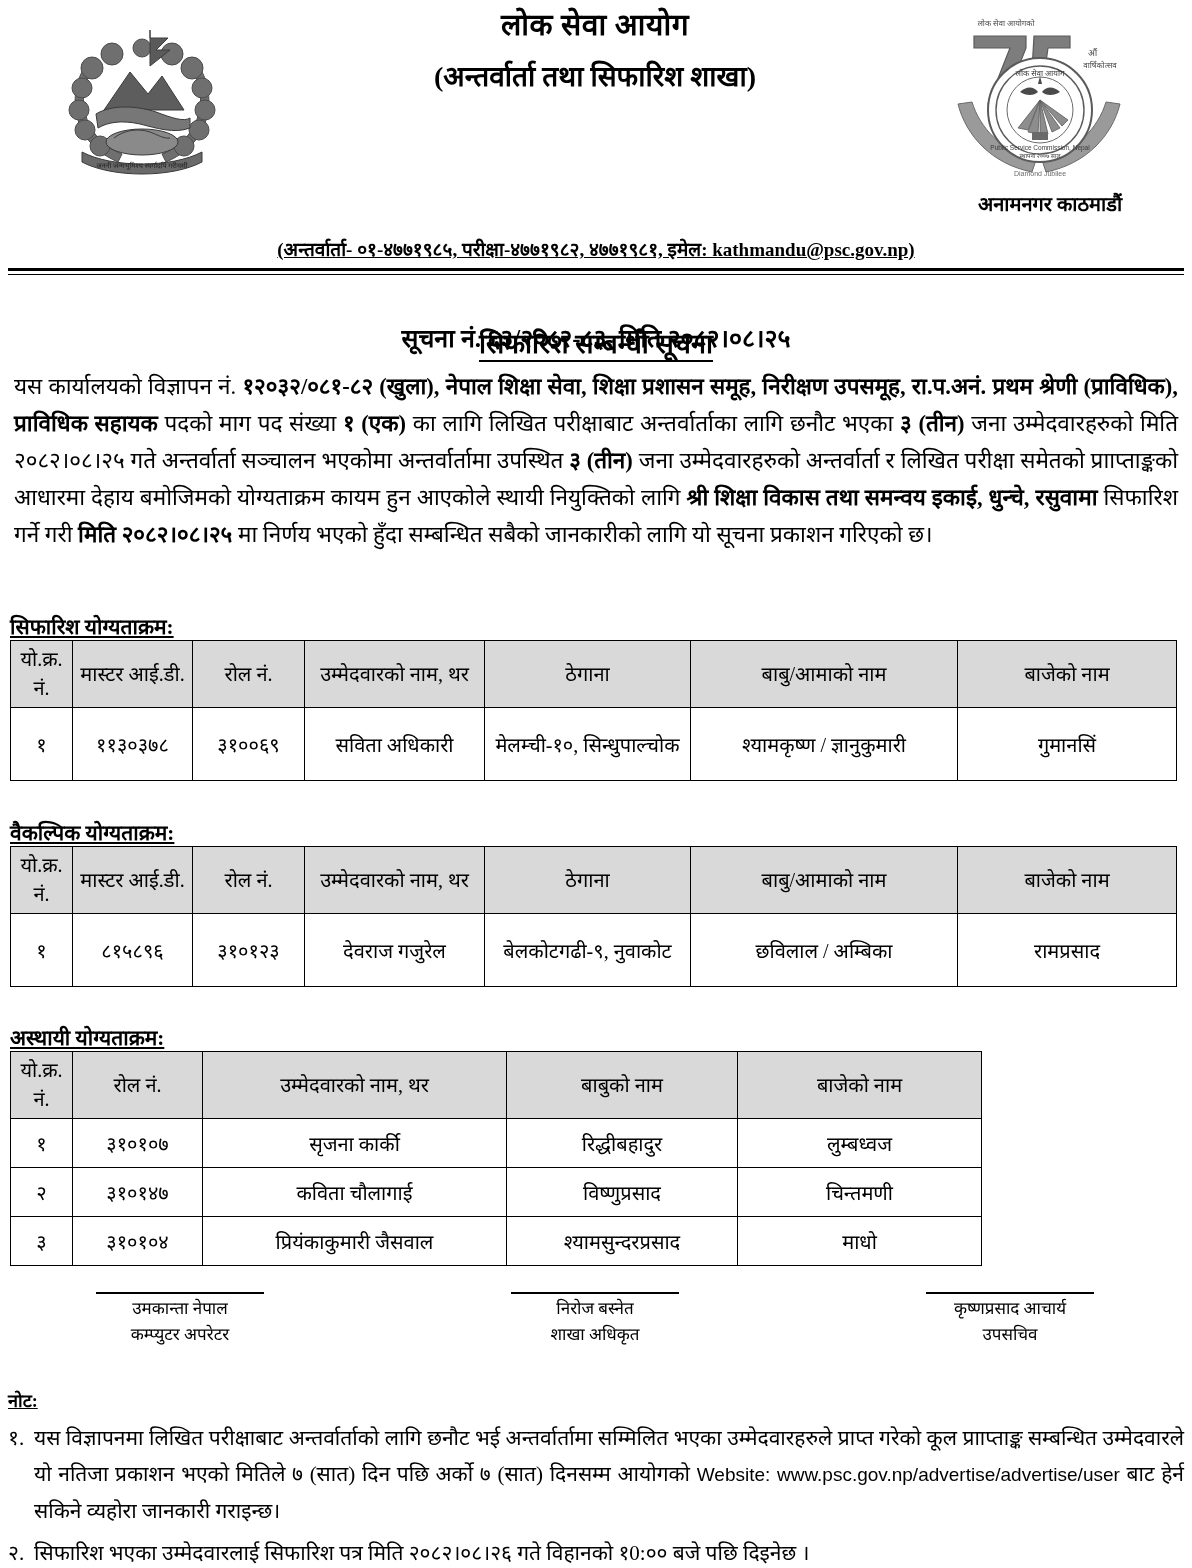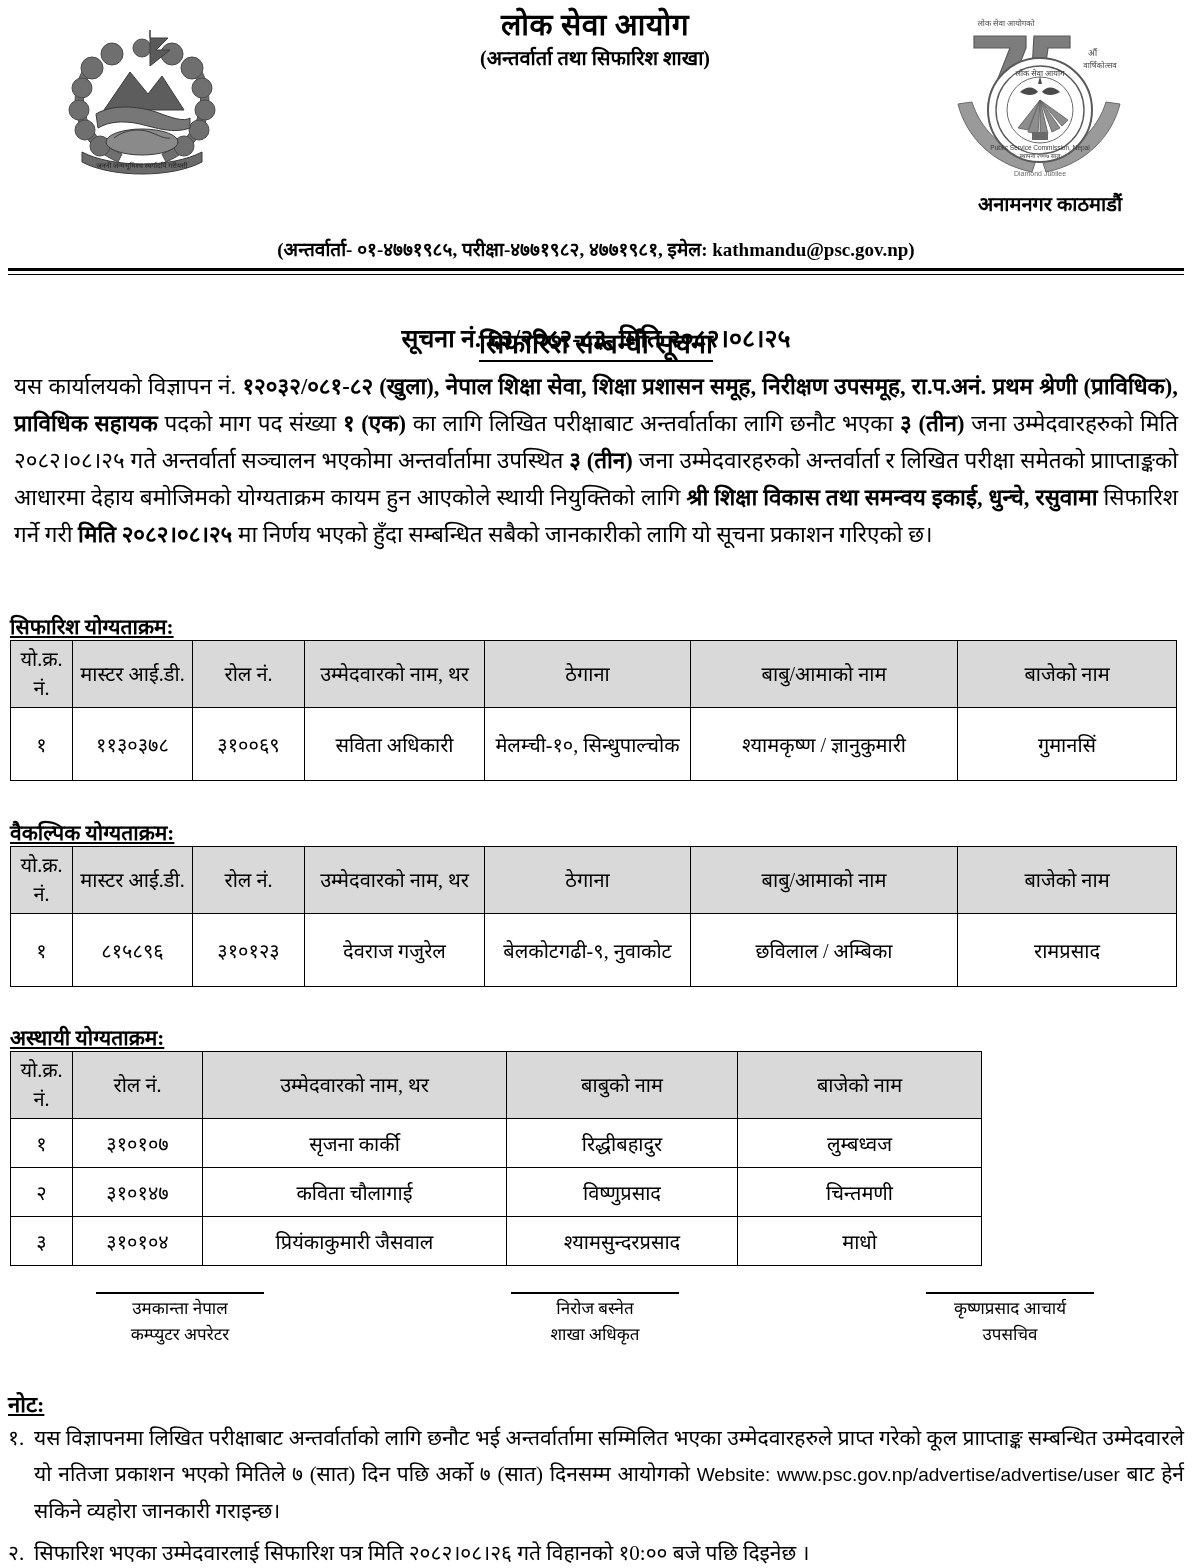--- a/index.html
+++ b/index.html
@@ -56,23 +56,23 @@
     letter-spacing: 0.5px;
   }
   .org-line2 {
     font-size: 44px;
     font-weight: bold;
     line-height: 1.3;
     margin-top: 2px;
     letter-spacing: 0.5px;
   }
   .org-line3 {
-    font-size: 20px;
-    font-weight: bold;
-    margin-top: 0;
+    font-size: 28px;
+    font-weight: bold;
+    margin-top: 12px;
     text-align: center;
   }
   .office-address {
     position: absolute;
     left: 930px;
     top: 190px;
     width: 240px;
     text-align: center;
     font-size: 20px;
     font-weight: bold;
@@ -80,20 +80,21 @@
   .contact-line {
     position: absolute;
     left: 0;
     top: 236px;
     width: 1192px;
     text-align: center;
     font-size: 19px;
     font-weight: bold;
   }
   .contact-line span.u {
+    text-decoration: underline;
   }
   .rule {
     position: absolute;
     left: 8px;
     top: 268px;
     width: 1176px;
     border-top: 3px solid #000;
   }
   .rule2 {
     position: absolute;
@@ -202,21 +203,21 @@
     width: 168px;
     margin: 0 auto 2px auto;
     border-top: 2px solid #000;
   }
 
   
   .note-head {
     position: absolute;
     left: 8px;
     top: 1388px;
-    font-size: 22px;
+    font-size: 18px;
     font-weight: bold;
     text-decoration: underline;
   }
   .notes {
     position: absolute;
     left: 8px;
     top: 1420px;
     width: 1176px;
     font-size: 21px;
     line-height: 36px;

